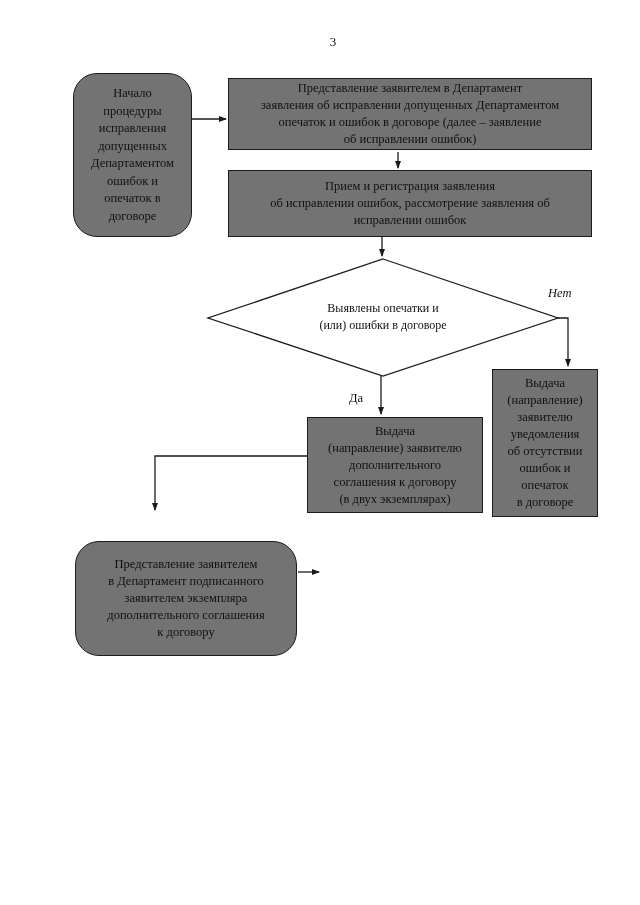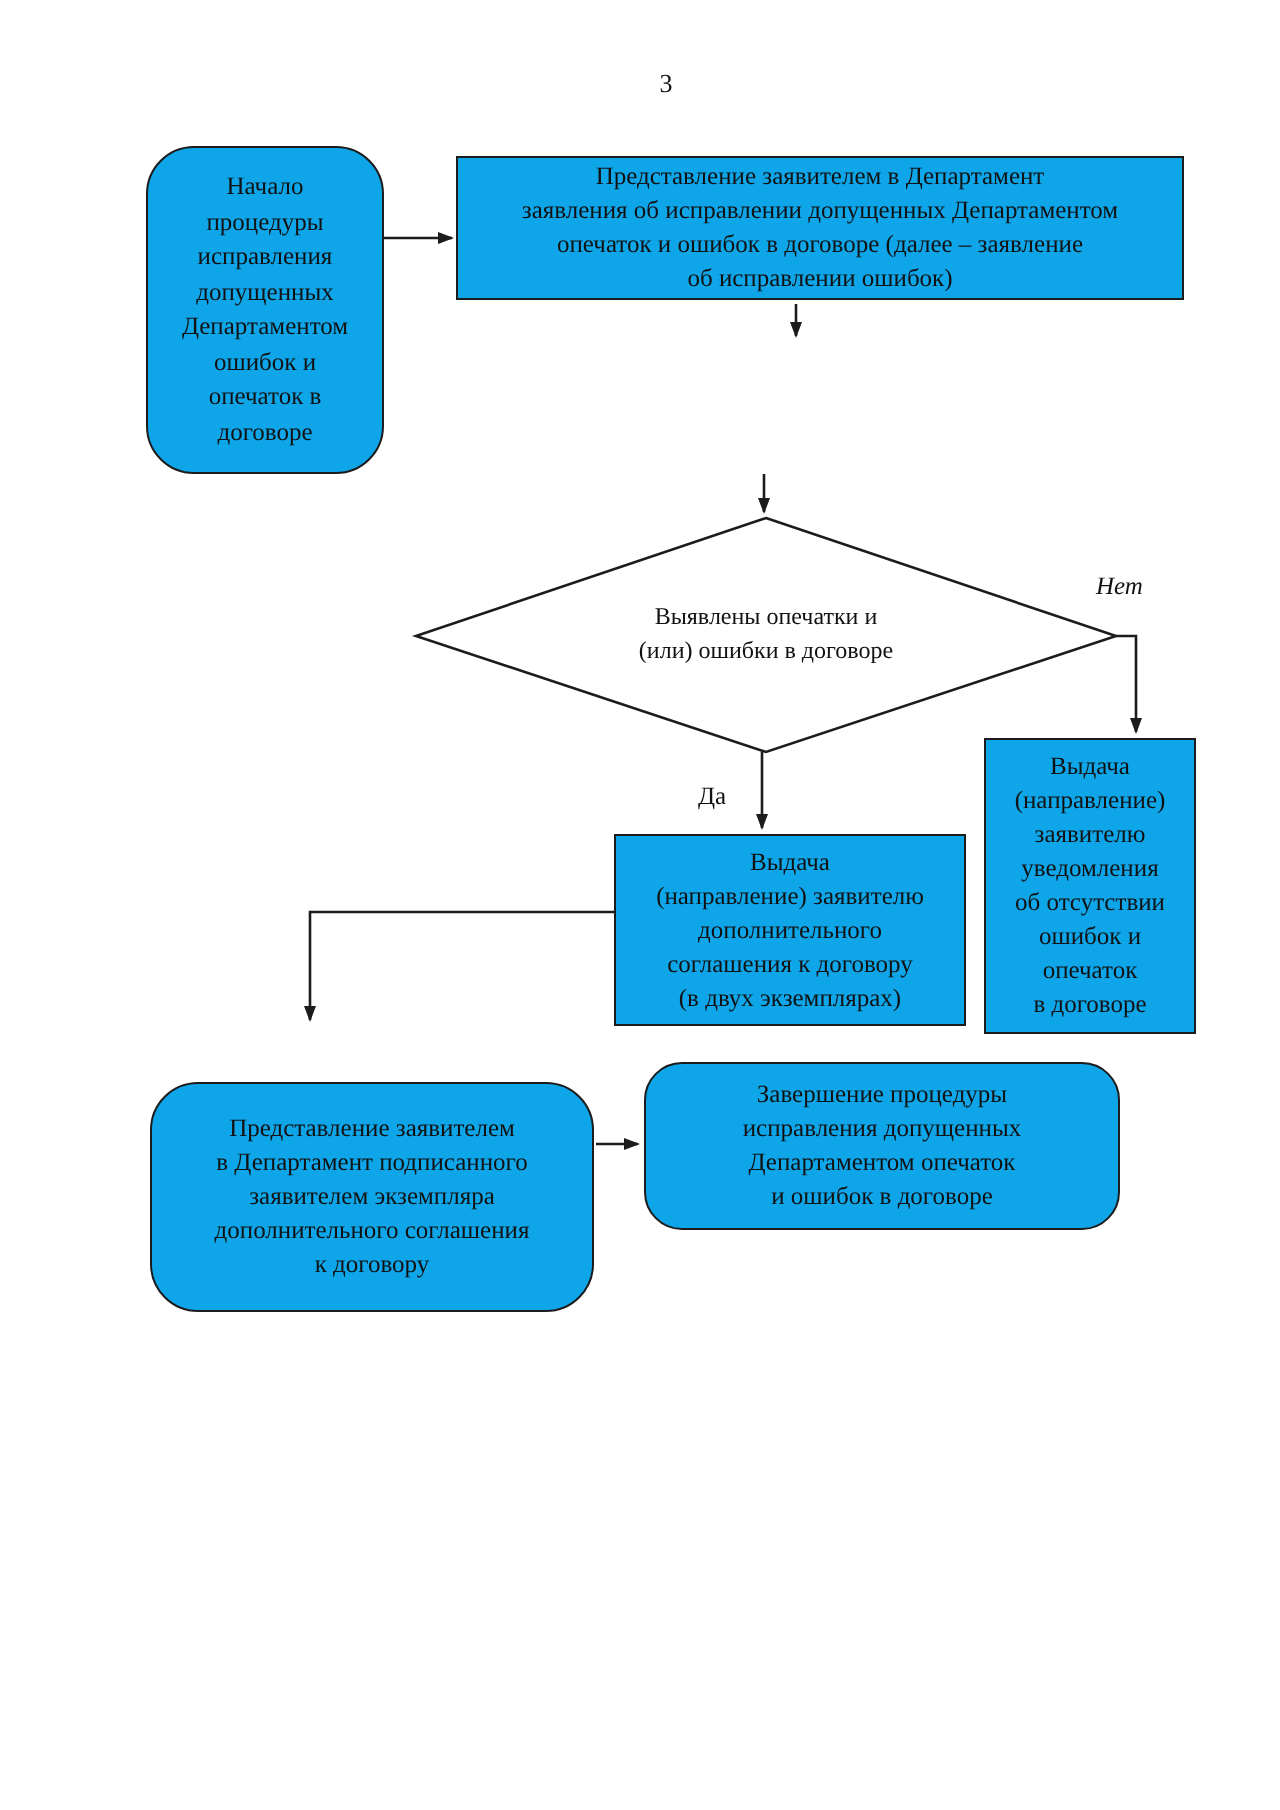--- a/index.html
+++ b/index.html
@@ -8,21 +8,21 @@
     font-family:"Liberation Serif","DejaVu Serif",serif;color:#111;
     overflow:hidden;margin:0 auto;
   }
   .page-number{
     position:absolute;left:320px;top:34px;width:26px;text-align:center;
     font-size:13px;
   }
   svg.wires{position:absolute;left:0;top:0;z-index:1;}
   .node{
     position:absolute;box-sizing:border-box;z-index:2;
-    border:1.4px solid #1c1c1c;background:#0ea5e9;
+    border:1.4px solid #1c1c1c;background:#737373;
     display:flex;align-items:center;justify-content:center;
     text-align:center;white-space:pre-line;
     font-size:12.5px;line-height:17px;
   }
   .node.rounded-lg{border-radius:24px;}
   .node.rounded-md{border-radius:19px;}
   .diamond-label{
     position:absolute;z-index:2;background:transparent;border:none;
     display:flex;align-items:center;justify-content:center;
     text-align:center;white-space:pre-line;font-size:12px;line-height:17px;
@@ -69,20 +69,23 @@
 Департаментом
 ошибок и
 опечаток в
 договоре</div>
 
   <div class="node" style="left:228px;top:78px;width:364px;height:72px;">Представление заявителем в Департамент
 заявления об исправлении допущенных Департаментом
 опечаток и ошибок в договоре (далее – заявление
 об исправлении ошибок)</div>
 
+  <div class="node" style="left:228px;top:170px;width:364px;height:67px;">Прием и регистрация заявления
+об исправлении ошибок, рассмотрение заявления об
+исправлении ошибок</div>
 
   <div class="diamond-label" style="left:263px;top:293px;width:240px;height:48px;">Выявлены опечатки и
 (или) ошибки в договоре</div>
 
   <div class="branch-label" style="left:548px;top:286px;font-style:italic;">Нет</div>
   <div class="branch-label" style="left:349px;top:391px;">Да</div>
 
   <div class="node" style="left:307px;top:417px;width:176px;height:96px;">Выдача
 (направление) заявителю
 дополнительного
@@ -97,18 +100,14 @@
 ошибок и
 опечаток
 в договоре</div>
 
   <div class="node rounded-lg" style="left:75px;top:513px;width:222px;height:115px;margin-top:28px;">Представление заявителем
 в Департамент подписанного
 заявителем экземпляра
 дополнительного соглашения
 к договору</div>
 
-  <div class="node rounded-md" style="left:322px;top:531px;width:238px;height:84px;">Завершение процедуры
-исправления допущенных
-Департаментом опечаток
-и ошибок в договоре</div>
 
 </div>
 
 </body></html>

